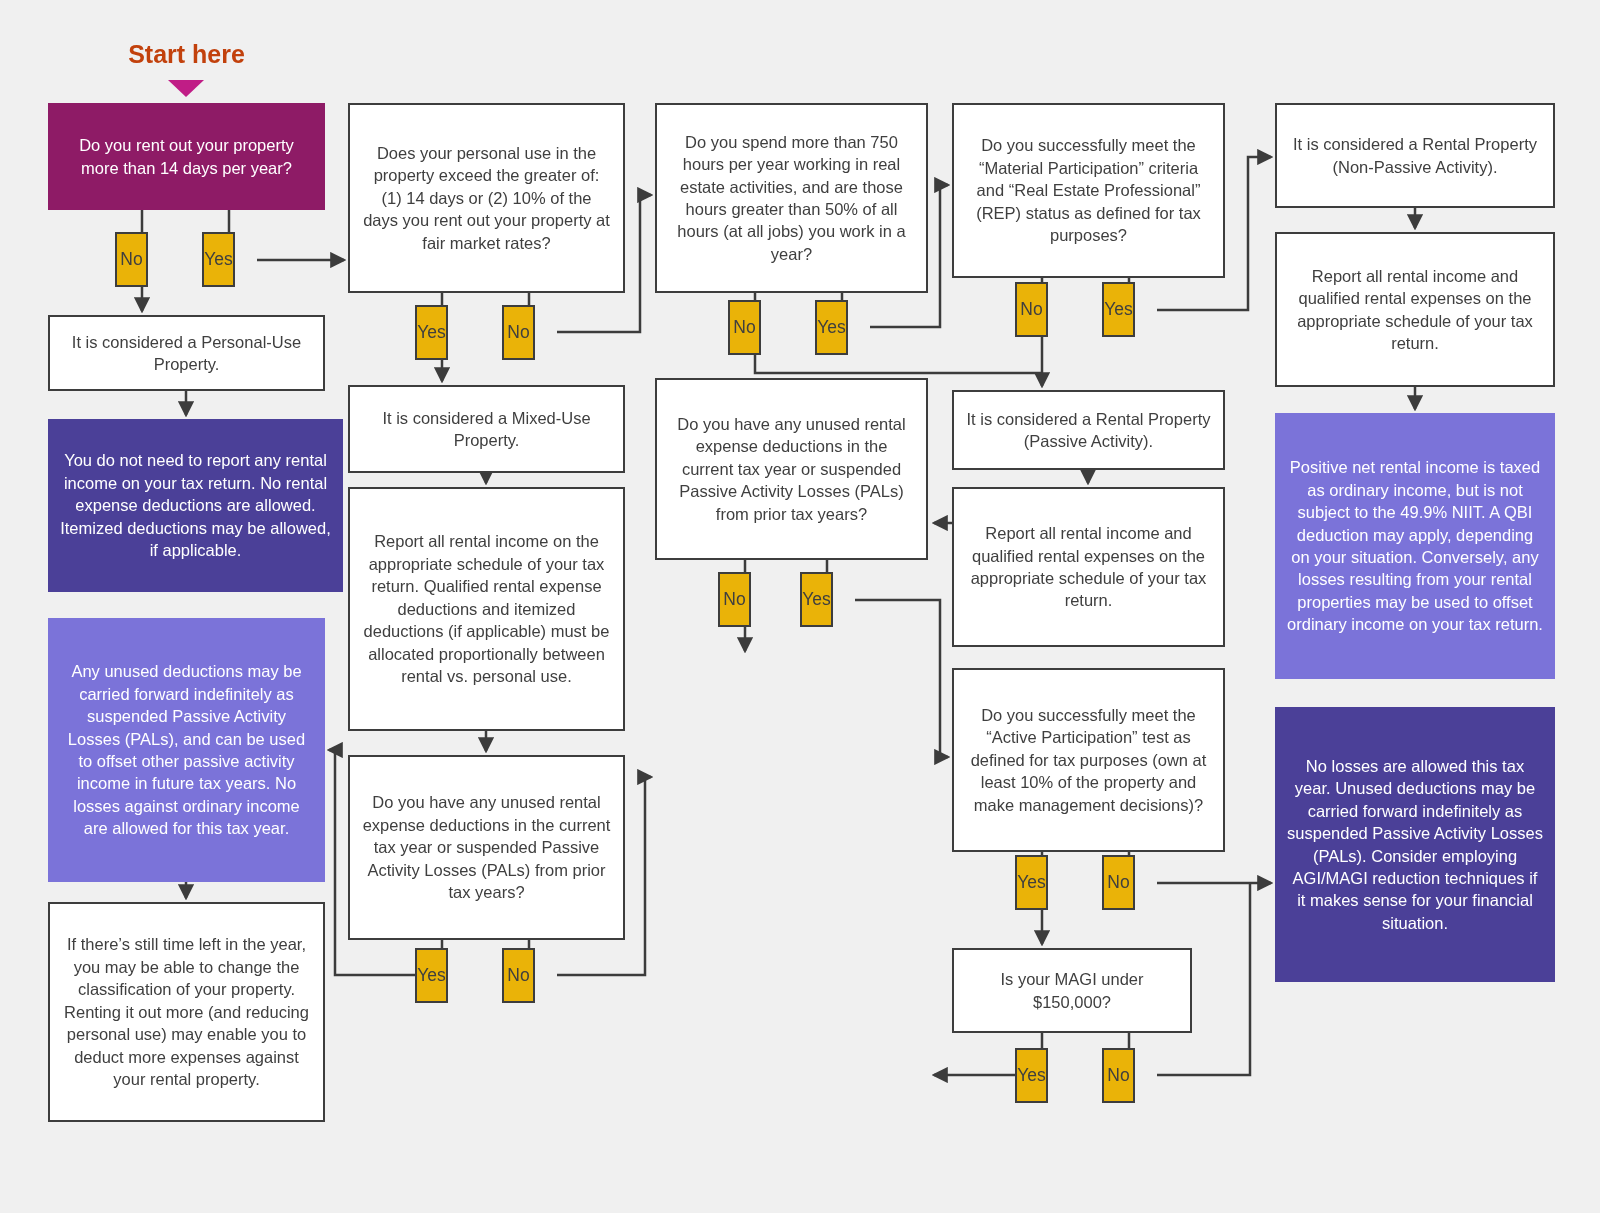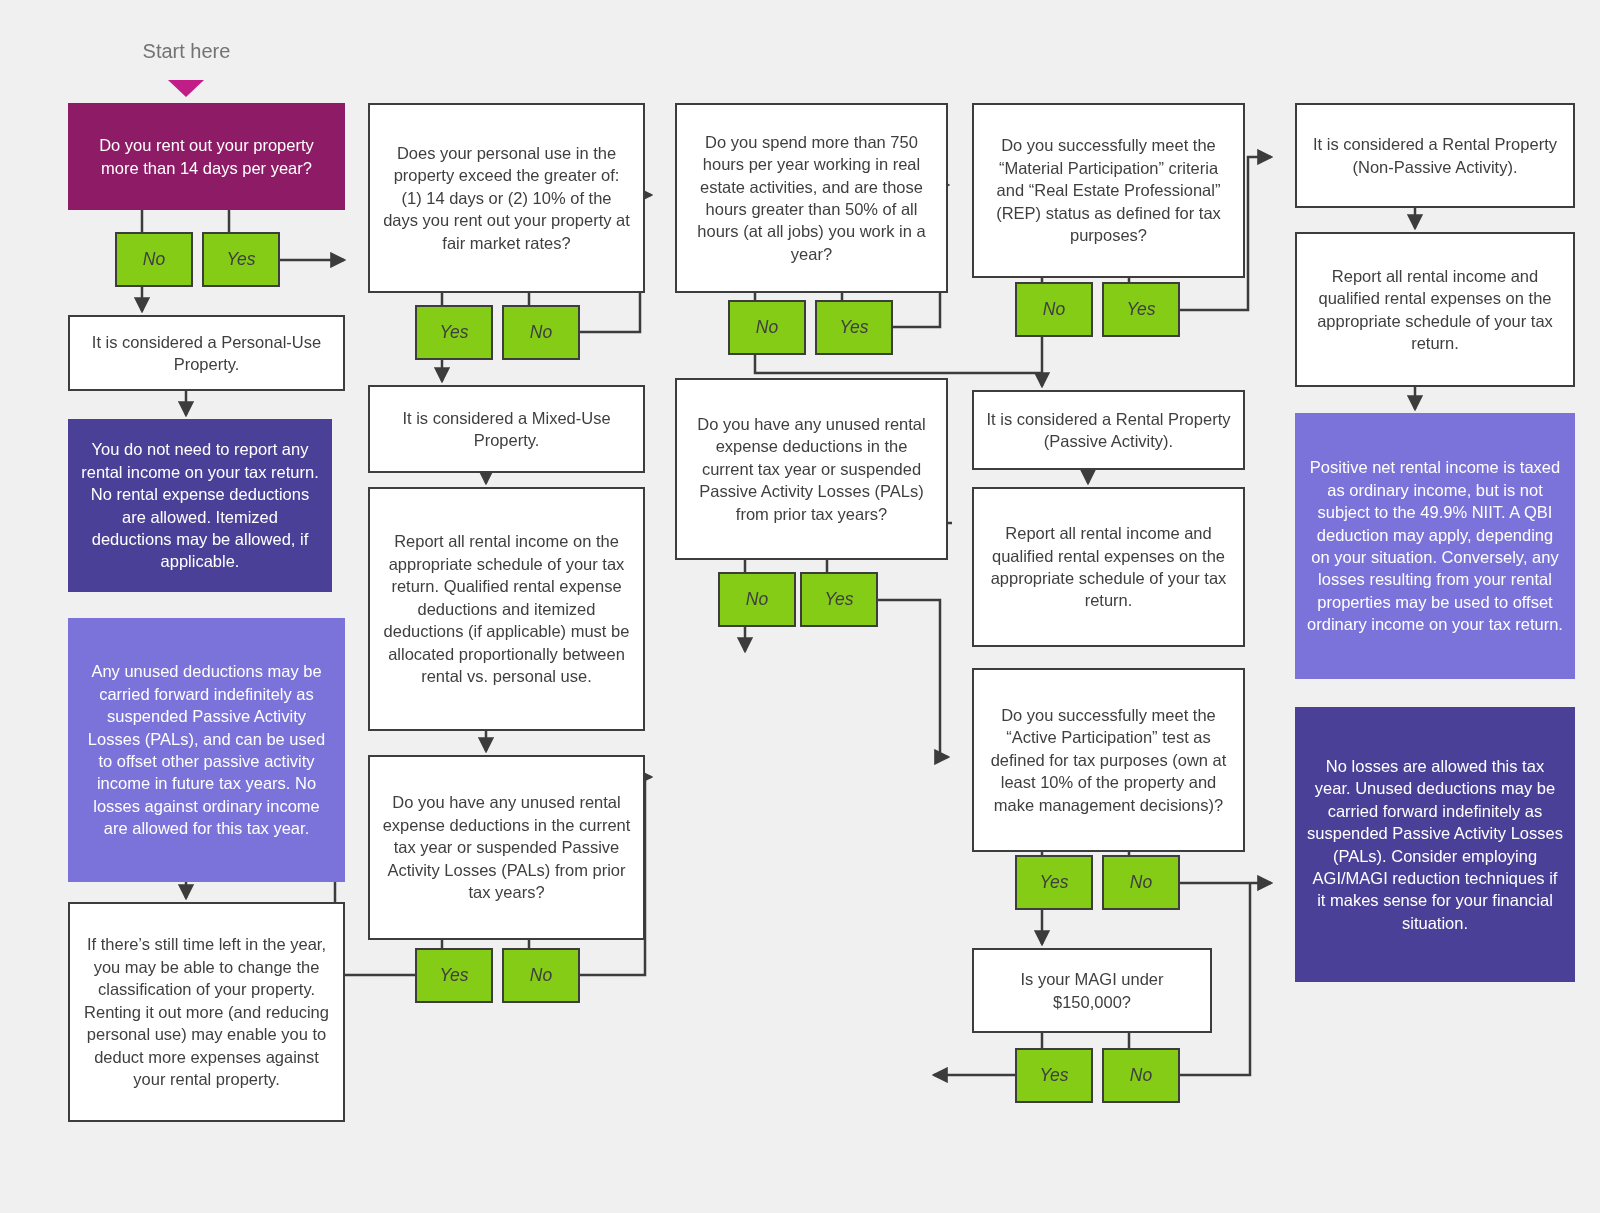--- a/index.html
+++ b/index.html
@@ -4,34 +4,34 @@
 <style>
   html,body{margin:0;padding:0;background:#f0f0f0;}
   .canvas{
     position:relative;width:1600px;height:1213px;background:#f0f0f0;
     font-family:"Liberation Sans","DejaVu Sans",sans-serif;overflow:hidden;
   }
   .lines{position:absolute;left:0;top:0;width:1600px;height:1213px;}
   .box{
     position:absolute;display:flex;align-items:center;justify-content:center;
     text-align:center;box-sizing:border-box;padding:8px 12px;
-    font-size:16.5px;line-height:1.36;color:#3f3f3f;margin-left:20px;
+    font-size:16.5px;line-height:1.36;color:#3f3f3f;
   }
   .white{background:#ffffff;border:2.5px solid #3d3d3d;}
   .magenta{background:#8e1b66;color:#ffffff;border:none;}
   .darkpurple{background:#4b4098;color:#ffffff;border:none;}
   .lightpurple{background:#7b73d9;color:#ffffff;border:none;}
   .mini{
     position:absolute;display:flex;align-items:center;justify-content:center;
-    width:78px;height:55px;background:#84cc16;border:2.5px solid #3d3d3d;
-    box-sizing:border-box;font-size:17.5px;color:#3f3f3f;font-style:italic;
+    width:33px;height:55px;background:#eab308;border:2.5px solid #3d3d3d;
+    box-sizing:border-box;font-size:17.5px;color:#3f3f3f;
   }
   .start-label{
     position:absolute;left:48px;top:40px;width:277px;text-align:center;
-    font-size:20px;font-weight:normal;color:#737373;
+    font-size:25px;font-weight:bold;color:#c2410c;
   }
   .start-arrow{
     position:absolute;left:168px;top:80px;width:0;height:0;
     border-left:18px solid transparent;border-right:18px solid transparent;
     border-top:17px solid #c01d86;
   }
 </style>
 </head>
 <body>
 
@@ -126,21 +126,21 @@
     </div>
   <div class="mini" style="left:115px;top:232px">
       <span>No</span>
     </div>
   <div class="mini" style="left:202px;top:232px">
       <span>Yes</span>
     </div>
   <div class="box white" style="left:48px;top:315px;width:277px;height:76px">
       <span>It is considered a Personal-Use Property.</span>
     </div>
-  <div class="box darkpurple" style="left:48px;top:419px;width:264px;height:173px">
+  <div class="box darkpurple" style="left:48px;top:419px;width:295px;height:173px">
       <span>You do not need to report any rental income on your tax return. No rental expense deductions are allowed. Itemized deductions may be allowed, if applicable.</span>
     </div>
   <div class="box lightpurple" style="left:48px;top:618px;width:277px;height:264px">
       <span>Any unused deductions may be carried forward indefinitely as suspended Passive Activity Losses (PALs), and can be used to offset other passive activity income in future tax years. No losses against ordinary income are allowed for this tax year.</span>
     </div>
   <div class="box white" style="left:48px;top:902px;width:277px;height:220px">
       <span>If there’s still time left in the year, you may be able to change the classification of your property. Renting it out more (and reducing personal use) may enable you to deduct more expenses against your rental property.</span>
     </div>
 
   <div class="box white" style="left:348px;top:103px;width:277px;height:190px">

